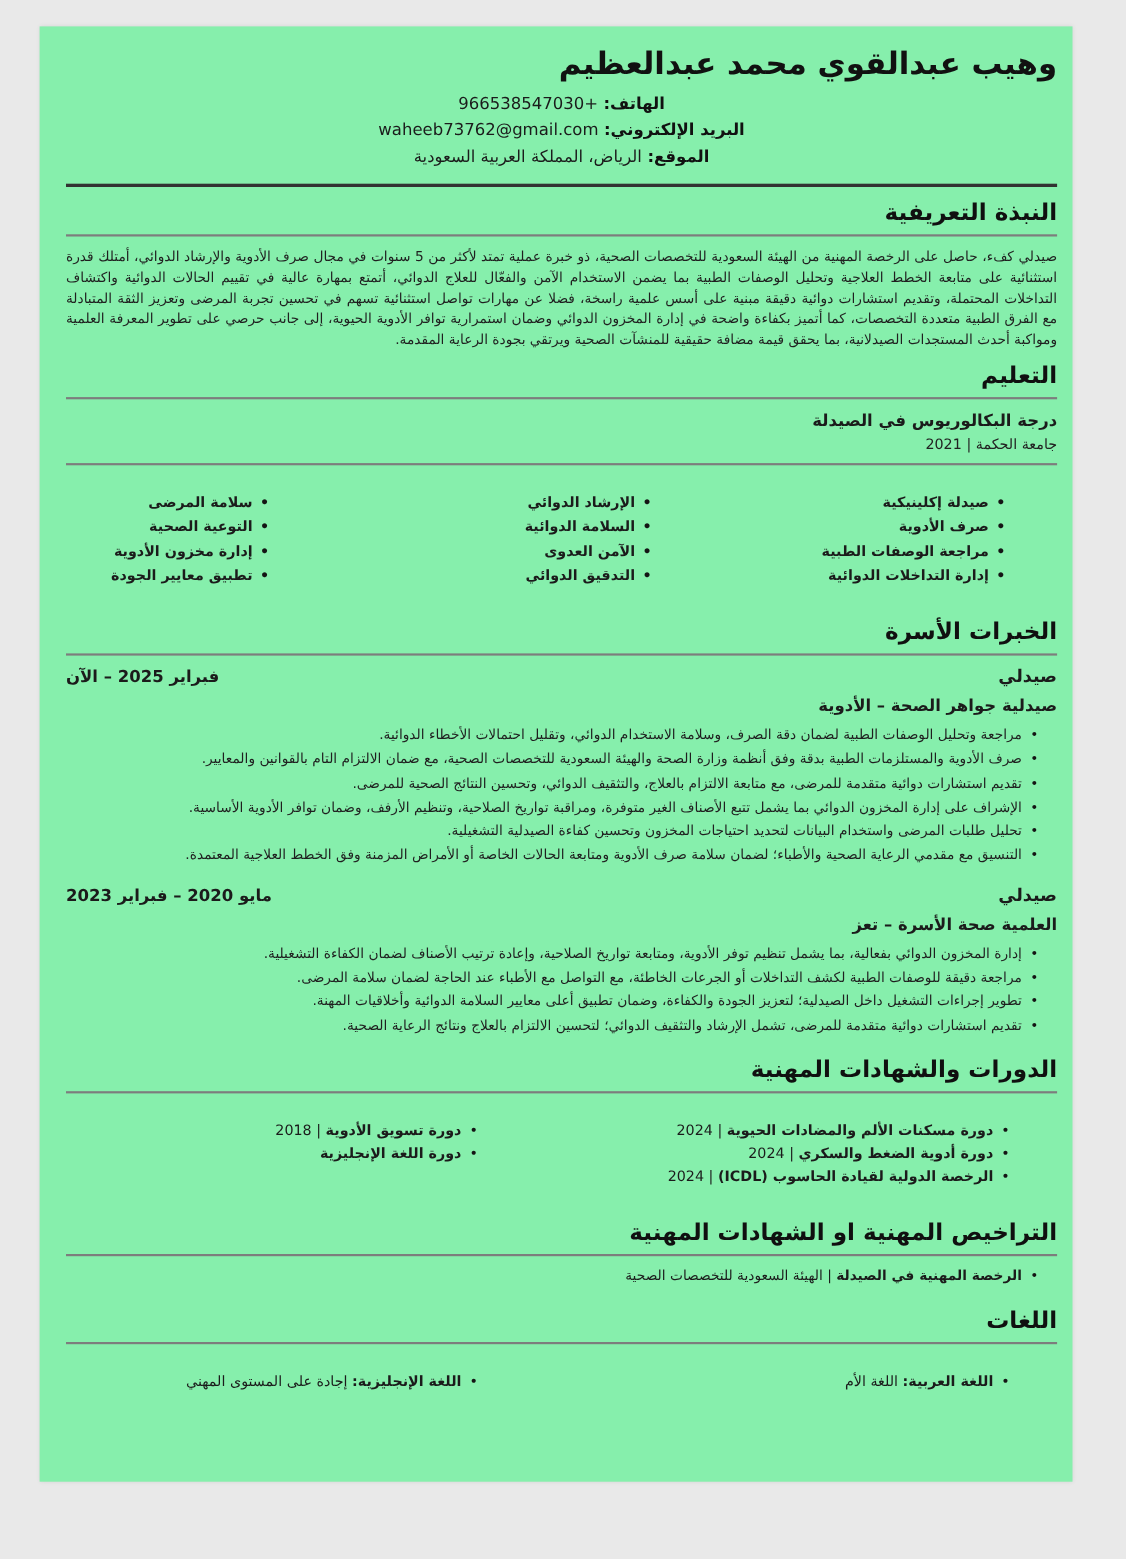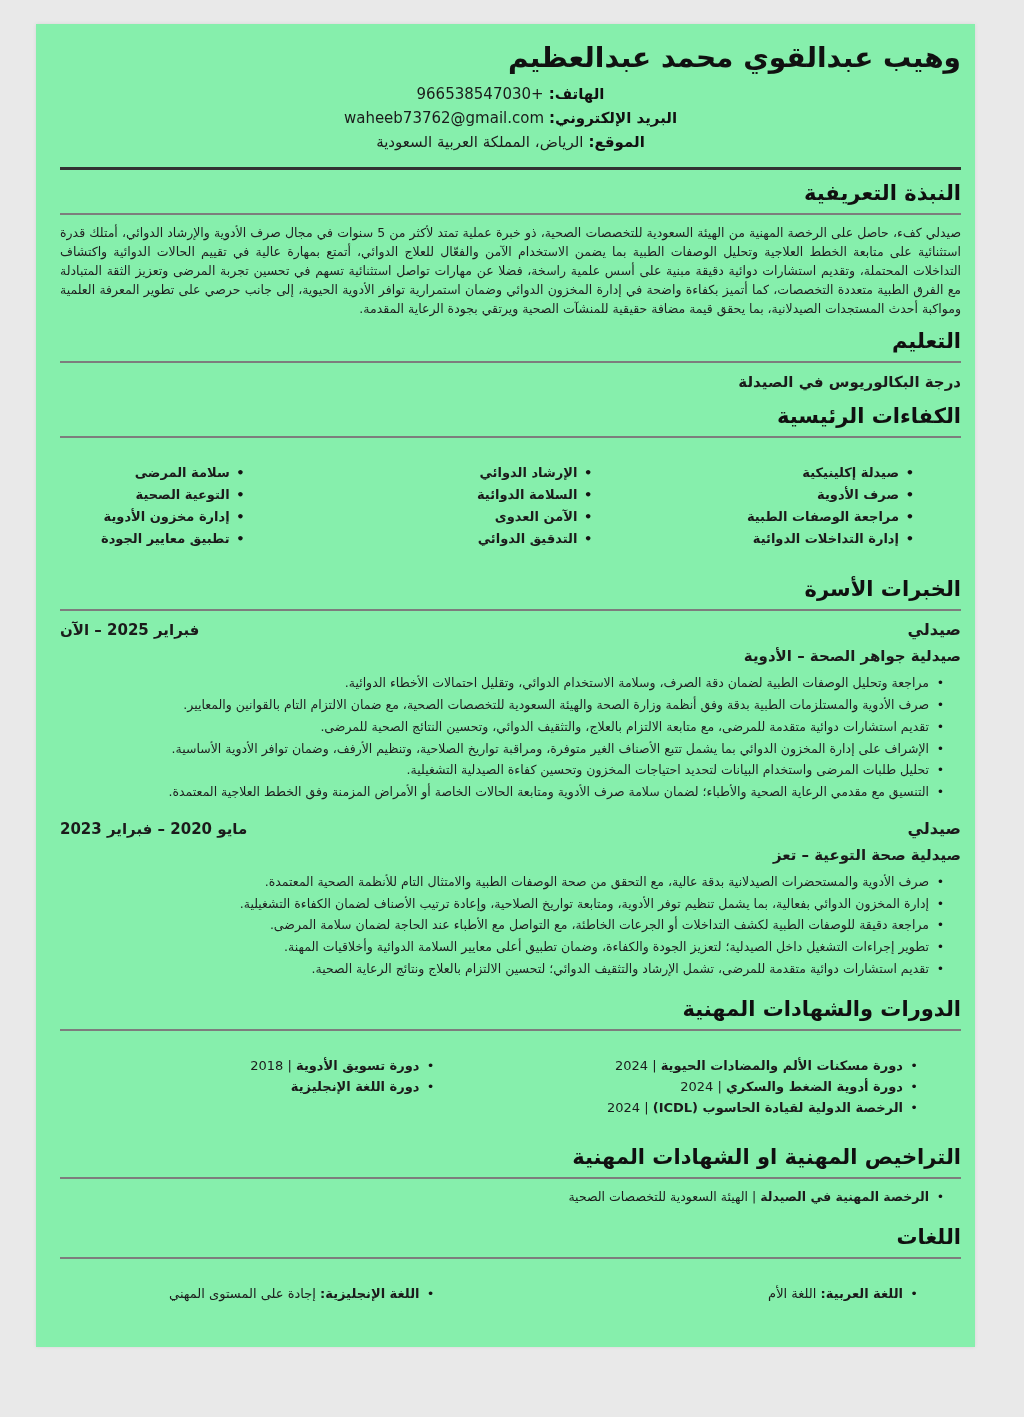--- a/index.html
+++ b/index.html
@@ -109,24 +109,24 @@
   <section>
     <h2>النبذة التعريفية</h2>
     <div class="rule"></div>
     <p class="summary">صيدلي كفء، حاصل على الرخصة المهنية من الهيئة السعودية للتخصصات الصحية، ذو خبرة عملية تمتد لأكثر من 5 سنوات في مجال صرف الأدوية والإرشاد الدوائي، أمتلك قدرة استثنائية على متابعة الخطط العلاجية وتحليل الوصفات الطبية بما يضمن الاستخدام الآمن والفعّال للعلاج الدوائي، أتمتع بمهارة عالية في تقييم الحالات الدوائية واكتشاف التداخلات المحتملة، وتقديم استشارات دوائية دقيقة مبنية على أسس علمية راسخة، فضلا عن مهارات تواصل استثنائية تسهم في تحسين تجربة المرضى وتعزيز الثقة المتبادلة مع الفرق الطبية متعددة التخصصات، كما أتميز بكفاءة واضحة في إدارة المخزون الدوائي وضمان استمرارية توافر الأدوية الحيوية، إلى جانب حرصي على تطوير المعرفة العلمية ومواكبة أحدث المستجدات الصيدلانية، بما يحقق قيمة مضافة حقيقية للمنشآت الصحية ويرتقي بجودة الرعاية المقدمة.</p>
   </section>
 
   <section>
     <h2>التعليم</h2>
     <div class="rule"></div>
     <div class="degree">درجة البكالوريوس في الصيدلة</div>
-  </section>
-
-  <section>
-    <h2>الكفاءات الرئيسية</h2>
+    <div class="school">جامعة الحكمة | 2021</div>
+  </section>
+
+  <section>
     <div class="rule"></div>
     <div class="cols3 comp">
       <ul>
         <li>صيدلة إكلينيكية</li>
         <li>صرف الأدوية</li>
         <li>مراجعة الوصفات الطبية</li>
         <li>إدارة التداخلات الدوائية</li>
       </ul>
       <ul>
         <li>الإرشاد الدوائي</li>
@@ -161,23 +161,22 @@
         <li>تحليل طلبات المرضى واستخدام البيانات لتحديد احتياجات المخزون وتحسين كفاءة الصيدلية التشغيلية.</li>
         <li>التنسيق مع مقدمي الرعاية الصحية والأطباء؛ لضمان سلامة صرف الأدوية ومتابعة الحالات الخاصة أو الأمراض المزمنة وفق الخطط العلاجية المعتمدة.</li>
       </ul>
     </div>
 
     <div class="job">
       <div class="job-head">
         <span class="role">صيدلي</span>
         <span class="period">مايو 2020 – فبراير 2023</span>
       </div>
-      <div class="company">صيدلية صحة التوعية – تعز</div>
+      <div class="company">العلمية صحة الأسرة – تعز</div>
       <ul class="bullets">
-        <li>صرف الأدوية والمستحضرات الصيدلانية بدقة عالية، مع التحقق من صحة الوصفات الطبية والامتثال التام للأنظمة الصحية المعتمدة.</li>
         <li>إدارة المخزون الدوائي بفعالية، بما يشمل تنظيم توفر الأدوية، ومتابعة تواريخ الصلاحية، وإعادة ترتيب الأصناف لضمان الكفاءة التشغيلية.</li>
         <li>مراجعة دقيقة للوصفات الطبية لكشف التداخلات أو الجرعات الخاطئة، مع التواصل مع الأطباء عند الحاجة لضمان سلامة المرضى.</li>
         <li>تطوير إجراءات التشغيل داخل الصيدلية؛ لتعزيز الجودة والكفاءة، وضمان تطبيق أعلى معايير السلامة الدوائية وأخلاقيات المهنة.</li>
         <li>تقديم استشارات دوائية متقدمة للمرضى، تشمل الإرشاد والتثقيف الدوائي؛ لتحسين الالتزام بالعلاج ونتائج الرعاية الصحية.</li>
       </ul>
     </div>
   </section>
 
   <section>
     <h2>الدورات والشهادات المهنية</h2>

